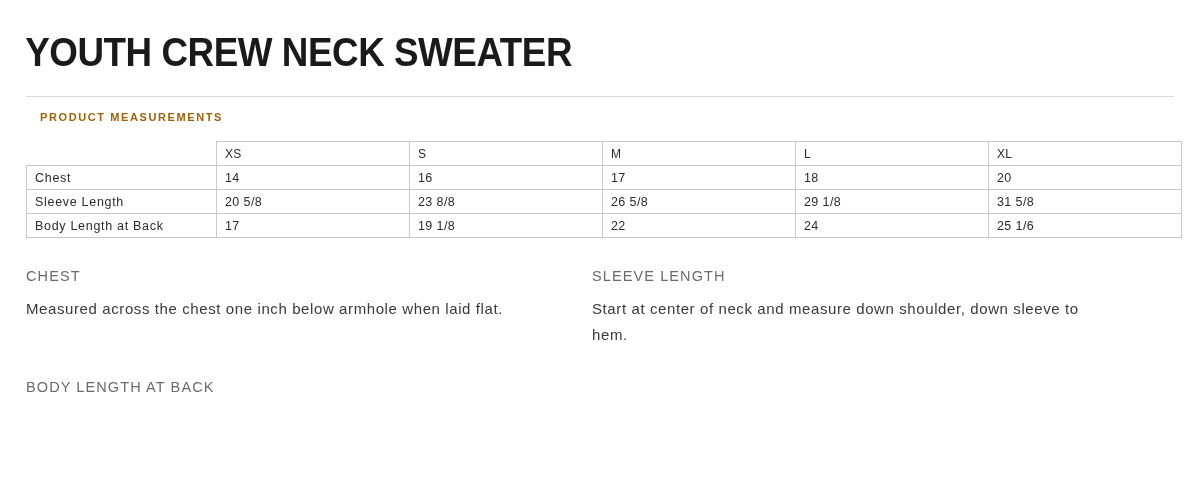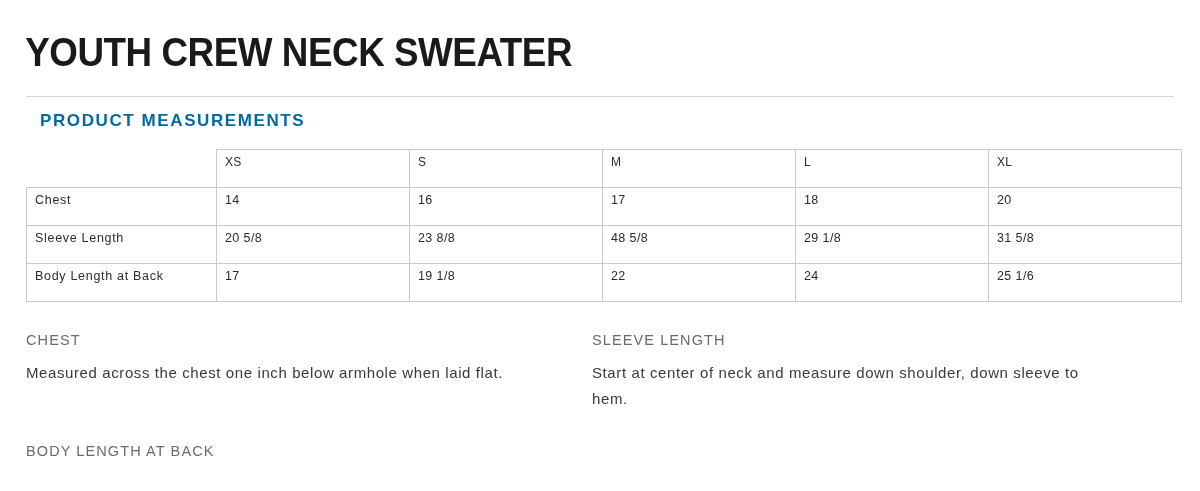--- a/index.html
+++ b/index.html
@@ -34,39 +34,39 @@
     transform: scaleX(0.92);
     transform-origin: left center;
   }
   .divider {
     margin: 22px 10px 0 10px;
     border-top: 1px solid #d9d9d9;
     height: 0;
   }
   .section-label {
     margin: 14px 0 0 10px;
-    font-size: 17px;
+    font-size: 11px;
     font-weight: 700;
     letter-spacing: 1.6px;
-    color: #0369a1;
+    color: #a16207;
     padding-left: 14px;
   }
   table.measurements {
     margin: 18px 0 0 10px;
     border-collapse: collapse;
     width: 1155px;
     table-layout: fixed;
   }
   table.measurements td, table.measurements th {
     border: 1px solid #c9c9c9;
     font-size: 12.5px;
     font-weight: normal;
     color: #2b2b2b;
     text-align: left;
-    padding: 5px 8px 18px 8px;
+    padding: 5px 8px 4px 8px;
     letter-spacing: 0.4px;
     height: 12px;
     vertical-align: middle;
   }
   table.measurements th.corner {
     border-left: none;
     border-top: none;
     border-bottom: none;
     background: transparent;
   }
@@ -147,21 +147,21 @@
         <td>14</td>
         <td>16</td>
         <td>17</td>
         <td>18</td>
         <td>20</td>
       </tr>
       <tr>
         <td class="row-label">Sleeve Length</td>
         <td>20 5/8</td>
         <td>23 8/8</td>
-        <td>48 5/8</td>
+        <td>26 5/8</td>
         <td>29 1/8</td>
         <td>31 5/8</td>
       </tr>
       <tr>
         <td class="row-label">Body Length at Back</td>
         <td>17</td>
         <td>19 1/8</td>
         <td>22</td>
         <td>24</td>
         <td>25 1/6</td>

